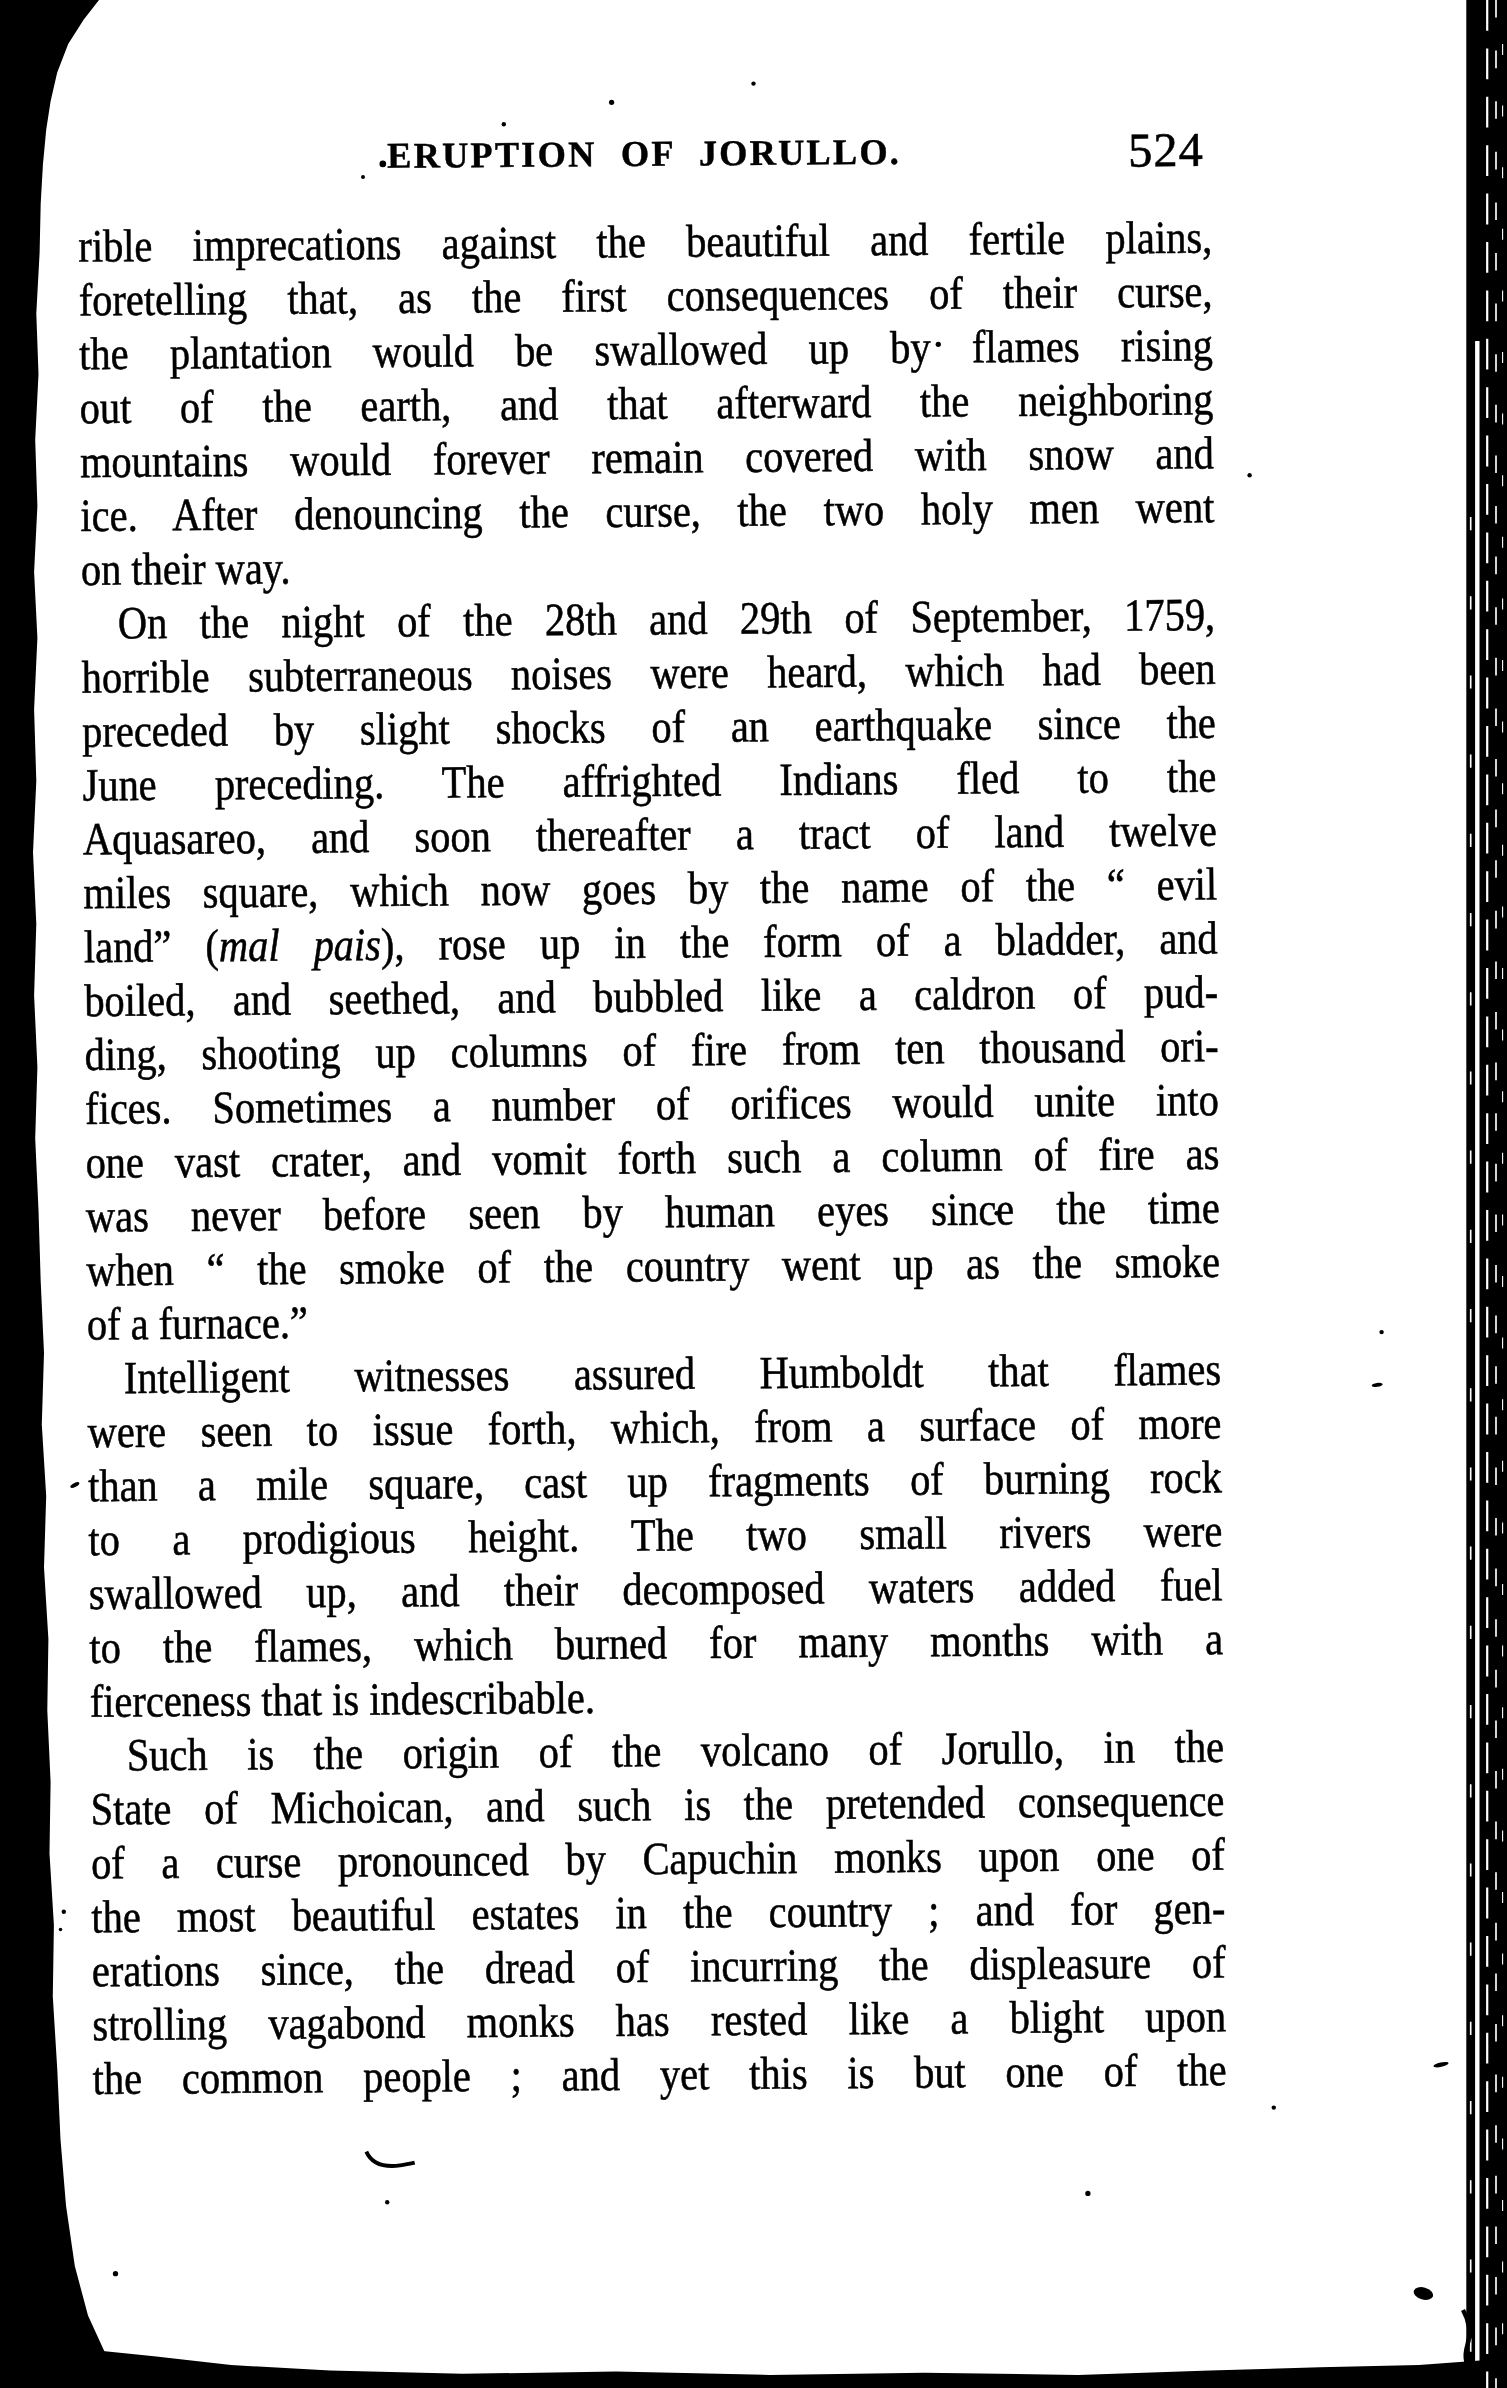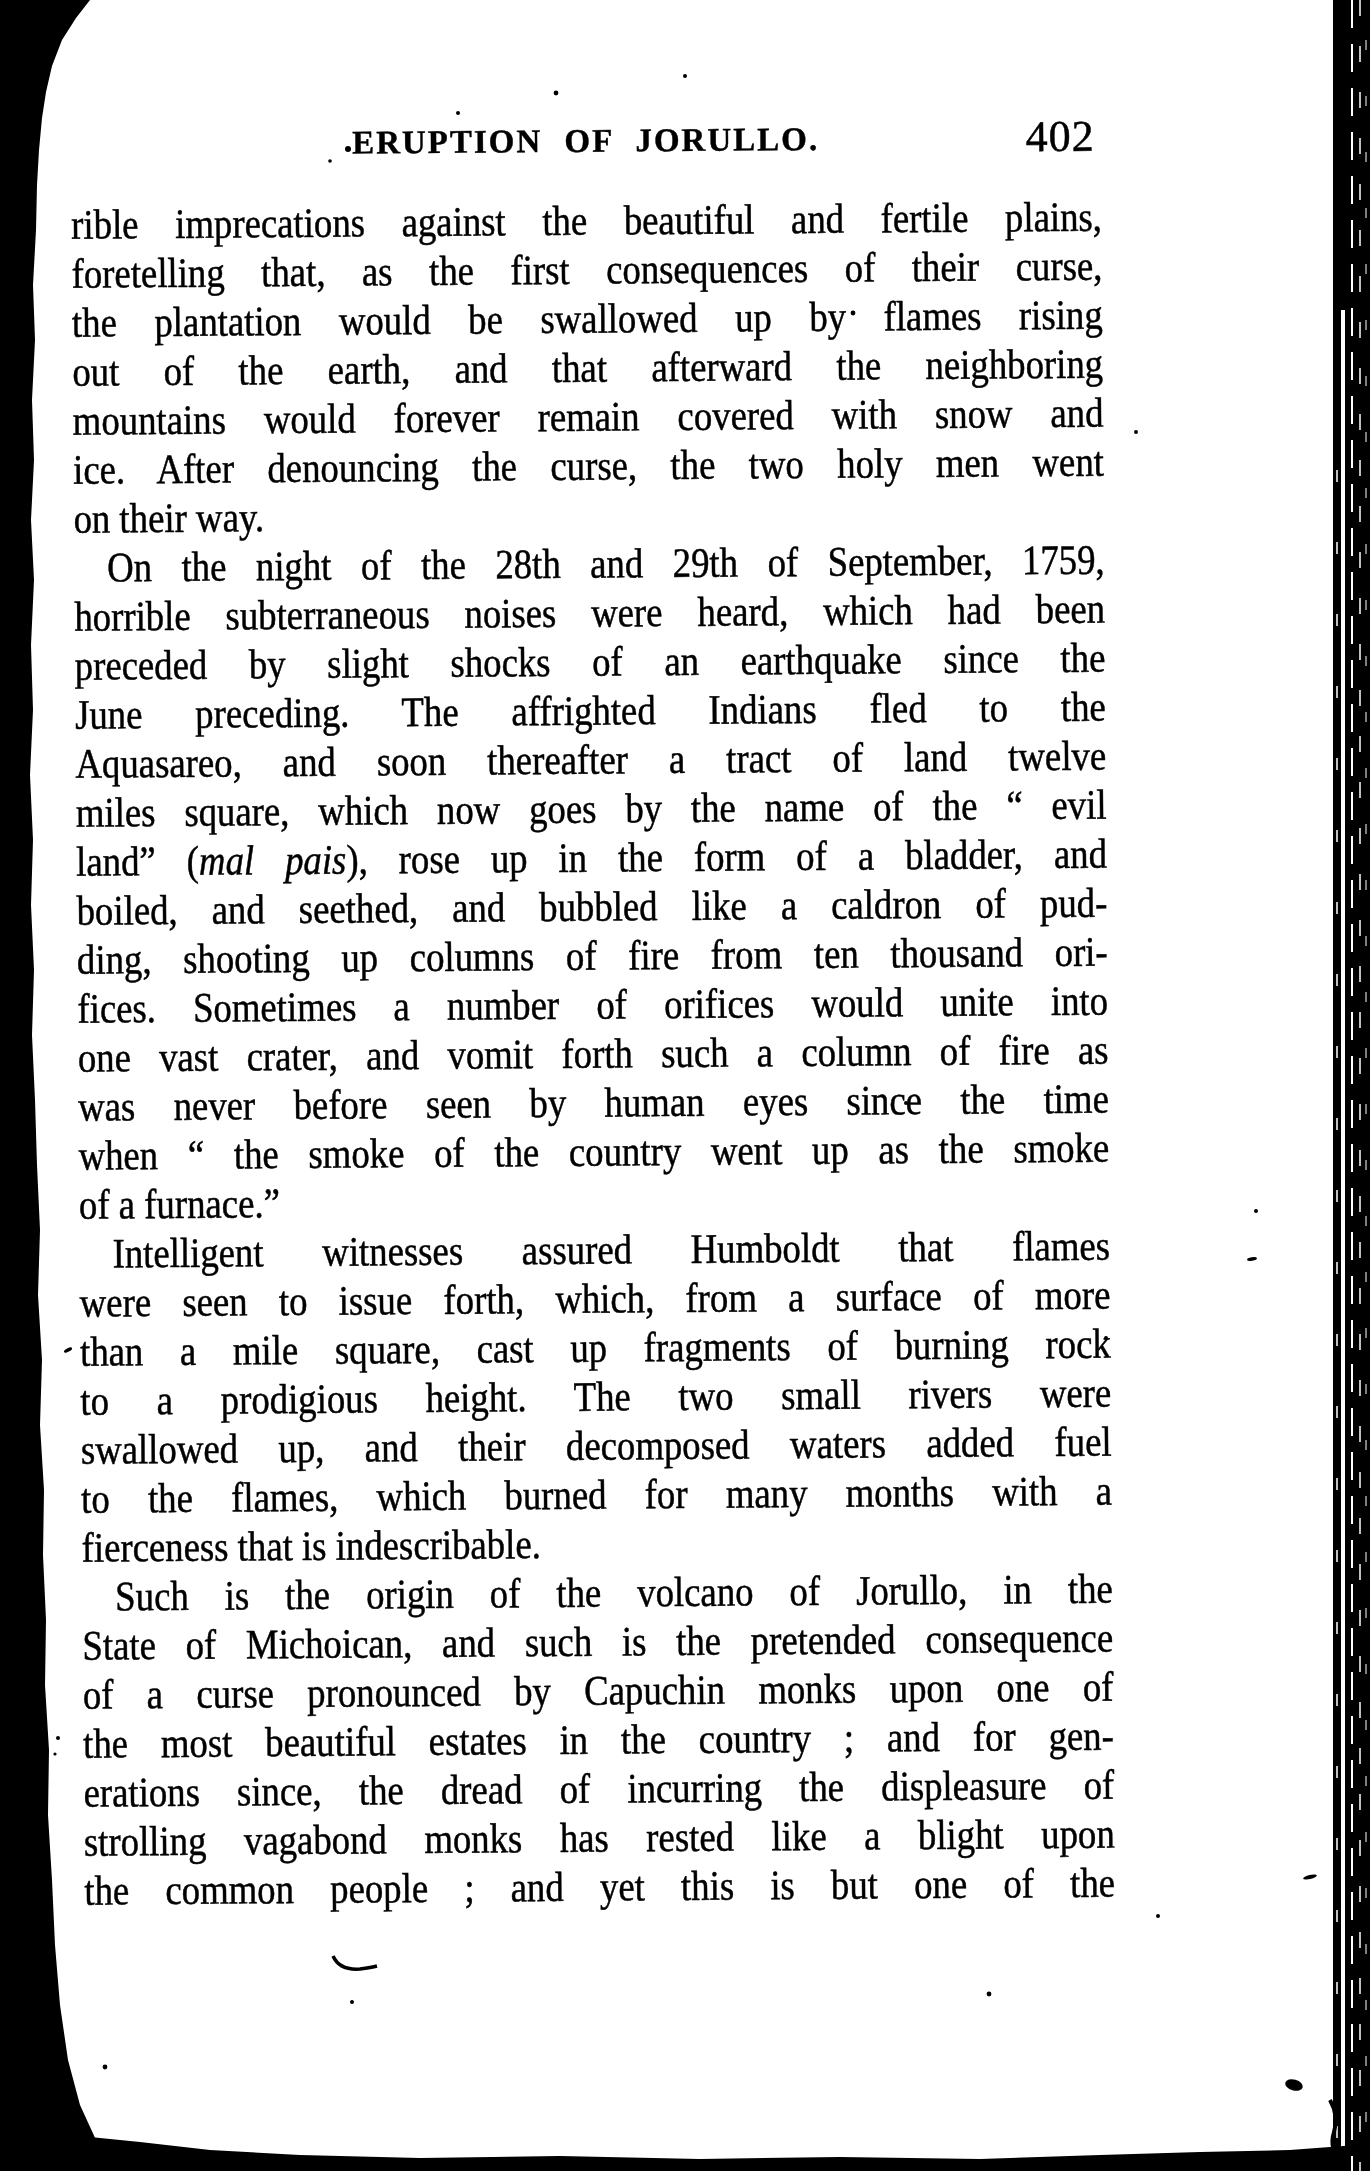--- a/index.html
+++ b/index.html
@@ -44,21 +44,21 @@
   .artifacts{position:absolute;inset:0;pointer-events:none;}
 </style>
 </head>
 <body style="--ink: #000000; --paper: #ffffff;">
 
 <div class="page">
 
   <div class="content">
     <div class="header">
       <div class="running-title">ERUPTION OF JORULLO.</div>
-      <div class="page-number">402</div>
+      <div class="page-number">524</div>
     </div>
     <div class="text-column" id="text-column">
         <div class="paragraph">
           <div class="line">rible imprecations against the beautiful and fertile plains,</div>
           <div class="line">foretelling that, as the first consequences of their curse,</div>
           <div class="line">the plantation would be swallowed up by flames rising</div>
           <div class="line">out of the earth, and that afterward the neighboring</div>
           <div class="line">mountains would forever remain covered with snow and</div>
           <div class="line">ice.  After denouncing the curse, the two holy men went</div>
           <div class="line last">on their way.</div>

